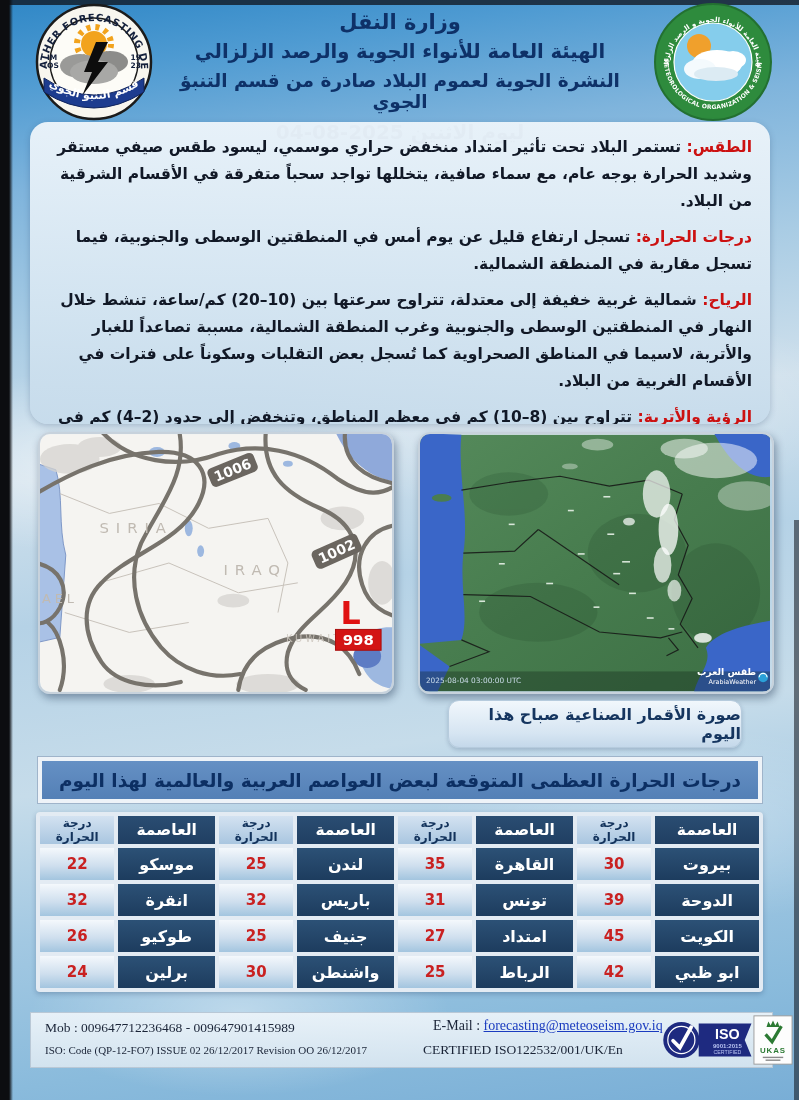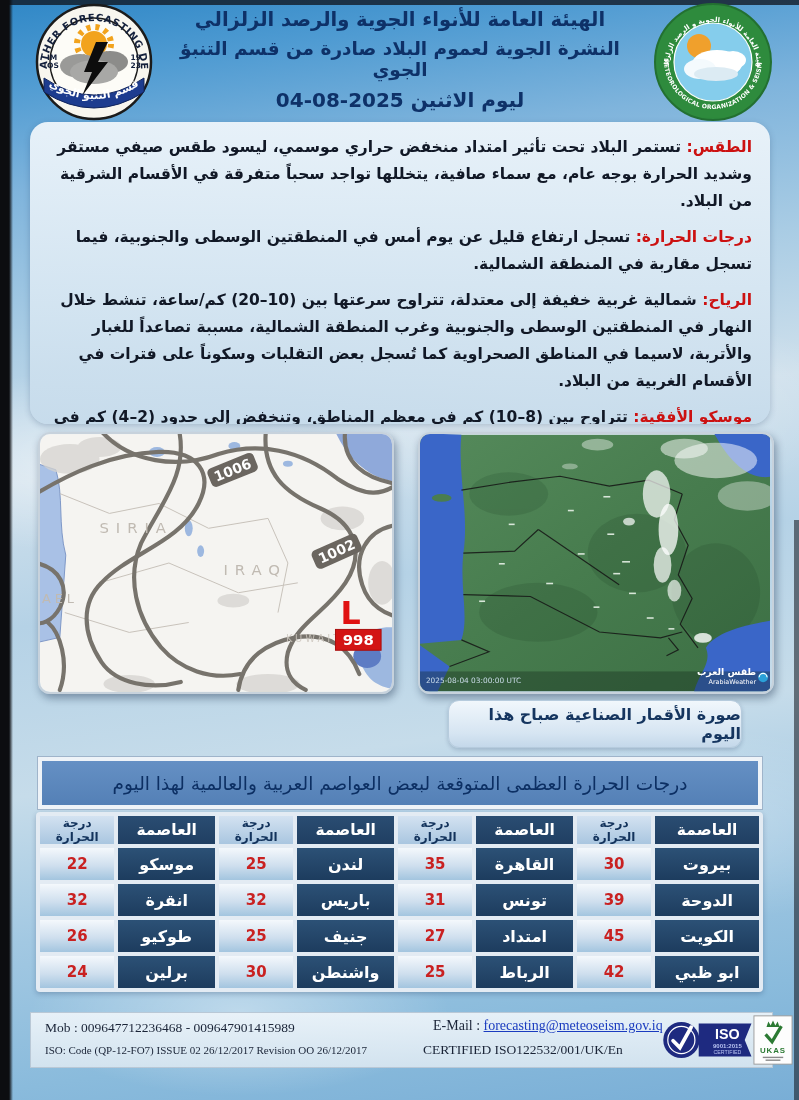--- a/index.html
+++ b/index.html
@@ -40,24 +40,24 @@
   .map-box.left{left:38px;}
   .map-box.right{left:418px;}
   .caption{position:absolute;top:700px;height:46px;border-radius:11px;
     background:linear-gradient(180deg,#f1f7fc 0%,#d6e5f2 70%,#c4d8ea 100%);
     border:1px solid #b6cbdd;box-shadow:0 2px 4px rgba(20,40,80,.2);
     color:#15355f;font-weight:700;font-size:16px;display:flex;align-items:center;justify-content:center;direction:rtl;}
   .caption.left{left:88px;width:254px;}
   .caption.right{left:448px;width:292px;}
 
   
-  .banner{position:absolute;left:38px;top:757px;width:724px;height:52px;box-sizing:border-box;
+  .banner{position:absolute;left:38px;top:757px;width:724px;height:46px;box-sizing:border-box;
     background:linear-gradient(180deg,#6590c4,#5480b6);border:4px solid #eef3f8;outline:1px solid #9fb4ca;
     display:flex;align-items:center;justify-content:center;direction:rtl;
-    color:#0c2f63;font-weight:400;font-size:18.5px;}
+    color:#0c2f63;font-weight:700;font-size:18.5px;}
 
   
   .temps-wrap{position:absolute;left:36px;top:812px;width:727px;}
   table.temps{border-collapse:separate;border-spacing:4px;width:100%;background:#e3ebf3;border-radius:4px;direction:rtl;box-shadow:0 2px 5px rgba(20,40,80,.25);}
   table.temps td{text-align:center;vertical-align:middle;padding:0;}
   td.cap{background:linear-gradient(180deg,#2c5176,#1d3c5e);color:#fff;font-weight:700;font-size:16px;height:32px;}
   td.cap.h{height:21px;font-size:15.5px;background:linear-gradient(180deg,#2a4d72,#203f62);}
   td.tmp{background:linear-gradient(180deg,#f4f8fc 0%,#cfdfee 55%,#a3c5df 100%);color:#c92121;font-weight:700;font-size:15px;}
   td.tmp.h{background:linear-gradient(180deg,#d3e2f1,#a9c6e0);color:#13335c;font-size:12px;}
   col.c-cap0{width:102px;} col.c-cap{width:95px;} col.c-tmp{width:73px;}
@@ -133,31 +133,32 @@
       <g>
         <ellipse cx="64" cy="62" rx="25" ry="14" fill="#ffffff"></ellipse>
         <ellipse cx="47" cy="67" rx="16" ry="10" fill="#f4fafd"></ellipse>
         <ellipse cx="80" cy="58" rx="13" ry="9" fill="#ffffff"></ellipse>
         <ellipse cx="63" cy="72" rx="22" ry="7" fill="#dcebf3"></ellipse>
       </g>
     </svg>
   </div>
 
   <div class="hdr-title">
+    <div class="l1">وزارة النقل</div>
     <div class="l2">الهيئة العامة للأنواء الجوية والرصد الزلزالي</div>
     <div class="l3">النشرة الجوية لعموم البلاد صادرة من قسم التنبؤ الجوي</div>
     <div class="l4">ليوم الاثنين 2025-08-04</div>
   </div>
 
   <div class="panel">
     <div class="panel-inner">
       <p class="fsec"><span class="lbl">الطقس:</span><span> تستمر البلاد تحت تأثير امتداد منخفض حراري موسمي، ليسود طقس صيفي مستقر وشديد الحرارة بوجه عام، مع سماء صافية، يتخللها تواجد سحباً متفرقة في الأقسام الشرقية من البلاد.</span></p>
       <p class="fsec"><span class="lbl">درجات الحرارة:</span><span> تسجل ارتفاع قليل عن يوم أمس في المنطقتين الوسطى والجنوبية، فيما تسجل مقاربة في المنطقة الشمالية.</span></p>
       <p class="fsec"><span class="lbl">الرياح:</span><span> شمالية غربية خفيفة إلى معتدلة، تتراوح سرعتها بين (10–20) كم/ساعة، تنشط خلال النهار في المنطقتين الوسطى والجنوبية وغرب المنطقة الشمالية، مسببة تصاعداً للغبار والأتربة، لاسيما في المناطق الصحراوية كما تُسجل بعض التقلبات وسكوناً على فترات في الأقسام الغربية من البلاد.</span></p>
-      <p class="fsec"><span class="lbl">موسكو الأفقية:</span><span> تتراوح بين (8–10) كم في معظم المناطق، وتنخفض إلى حدود (2–4) كم في المناطق التي تتعرض لموجات من الغبار المتصاعد.</span></p>
+      <p class="fsec"><span class="lbl">الرؤية والأتربة:</span><span> تتراوح بين (8–10) كم في معظم المناطق، وتنخفض إلى حدود (2–4) كم في المناطق التي تتعرض لموجات من الغبار المتصاعد.</span></p>
     </div>
   </div>
 
   <div class="map-box left">
     <svg width="352" height="258" viewBox="0 0 355 260">
       <rect width="355" height="260" fill="#f5f4f1"></rect>
       <path d="M -2,30 L 16,36 C 24,62 18,92 26,122 L 20,205 L -2,210 Z" fill="#a9c1e6" stroke="#7d97c6" stroke-width="1"></path>
       <path d="M 298,-2 L 358,-2 L 358,48 C 328,44 308,20 298,-2 Z" fill="#8fa9da"></path>
       <path d="M 358,195 C 328,192 312,214 328,240 C 338,257 358,257 358,257 Z" fill="#9db8e0"></path>
       <ellipse cx="330" cy="224" rx="14" ry="12" fill="#5d7cc4"></ellipse>

